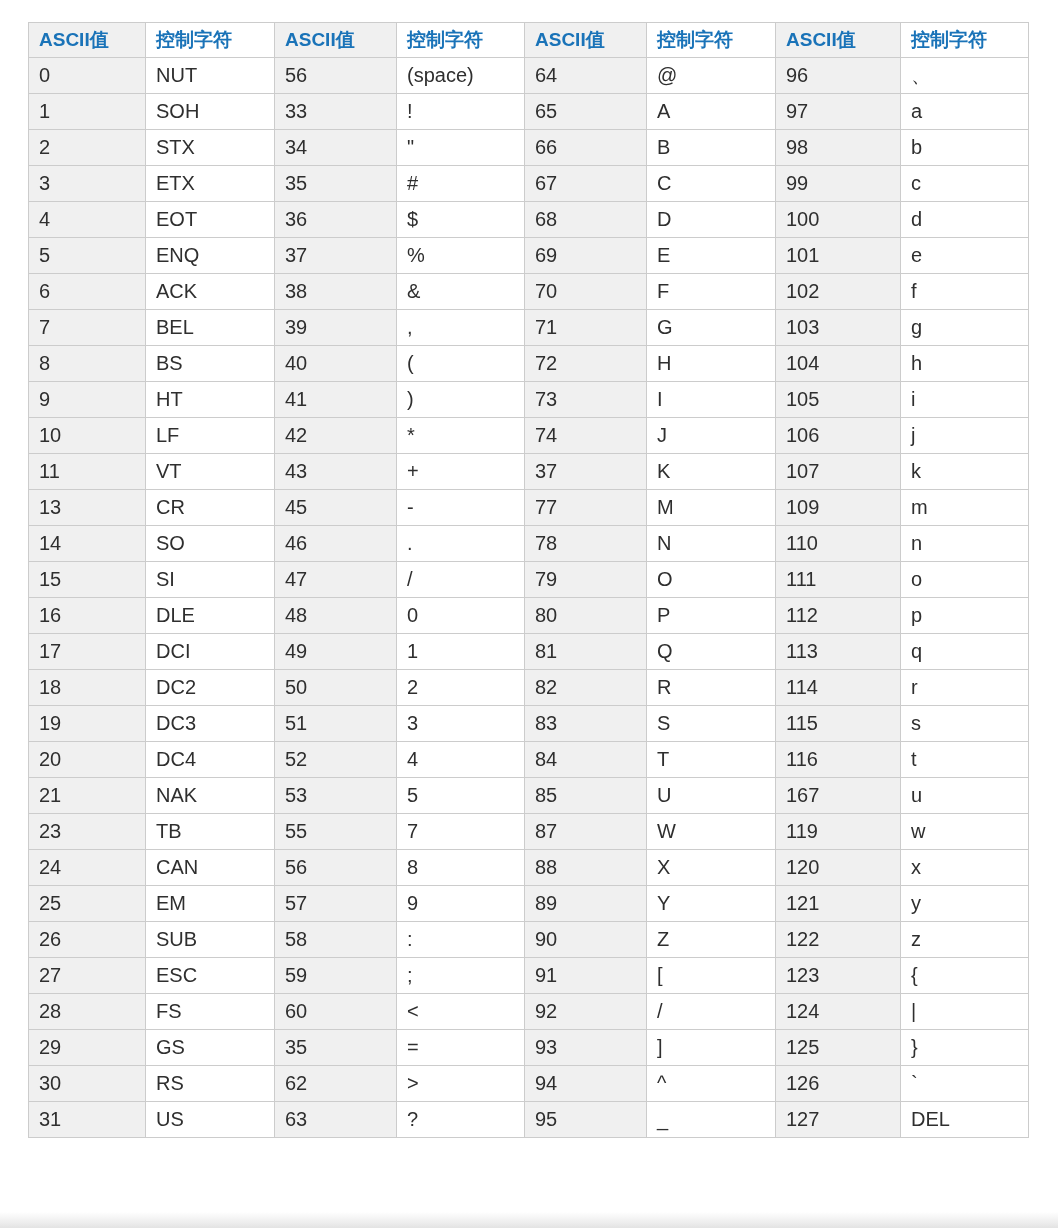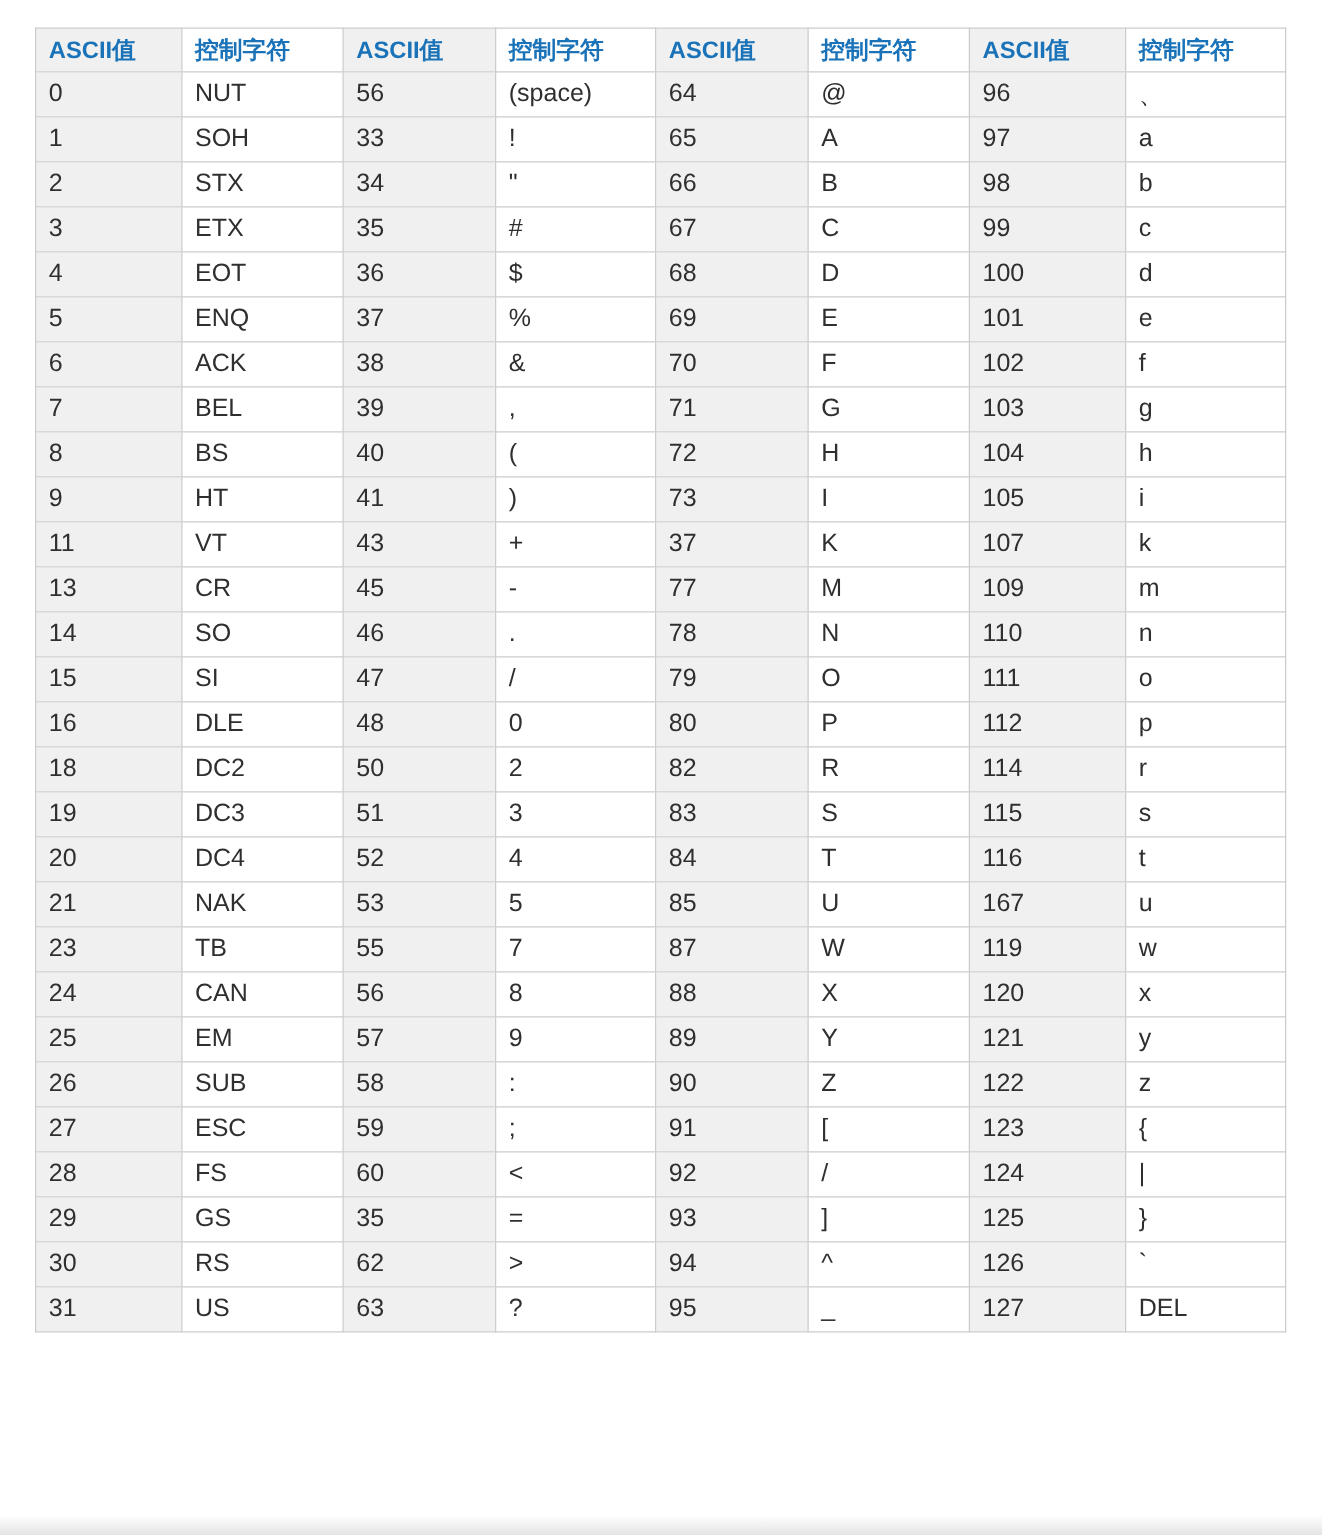--- a/index.html
+++ b/index.html
@@ -178,20 +178,30 @@
           <td class="cell-value">9</td>
           <td class="cell-char">HT</td>
           <td class="cell-value">41</td>
           <td class="cell-char">)</td>
           <td class="cell-value">73</td>
           <td class="cell-char">I</td>
           <td class="cell-value">105</td>
           <td class="cell-char">i</td>
         </tr>
         <tr>
+          <td class="cell-value">10</td>
+          <td class="cell-char">LF</td>
+          <td class="cell-value">42</td>
+          <td class="cell-char">*</td>
+          <td class="cell-value">74</td>
+          <td class="cell-char">J</td>
+          <td class="cell-value">106</td>
+          <td class="cell-char">j</td>
+        </tr>
+        <tr>
           <td class="cell-value">11</td>
           <td class="cell-char">VT</td>
           <td class="cell-value">43</td>
           <td class="cell-char">+</td>
           <td class="cell-value">37</td>
           <td class="cell-char">K</td>
           <td class="cell-value">107</td>
           <td class="cell-char">k</td>
         </tr>
         <tr>
@@ -228,20 +238,30 @@
           <td class="cell-value">16</td>
           <td class="cell-char">DLE</td>
           <td class="cell-value">48</td>
           <td class="cell-char">0</td>
           <td class="cell-value">80</td>
           <td class="cell-char">P</td>
           <td class="cell-value">112</td>
           <td class="cell-char">p</td>
         </tr>
         <tr>
+          <td class="cell-value">17</td>
+          <td class="cell-char">DCI</td>
+          <td class="cell-value">49</td>
+          <td class="cell-char">1</td>
+          <td class="cell-value">81</td>
+          <td class="cell-char">Q</td>
+          <td class="cell-value">113</td>
+          <td class="cell-char">q</td>
+        </tr>
+        <tr>
           <td class="cell-value">18</td>
           <td class="cell-char">DC2</td>
           <td class="cell-value">50</td>
           <td class="cell-char">2</td>
           <td class="cell-value">82</td>
           <td class="cell-char">R</td>
           <td class="cell-value">114</td>
           <td class="cell-char">r</td>
         </tr>
         <tr>

